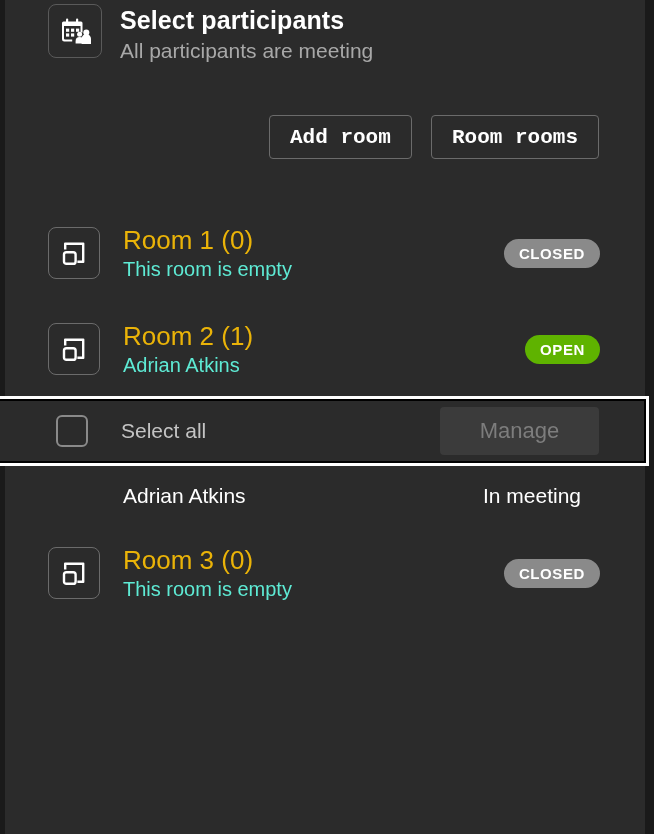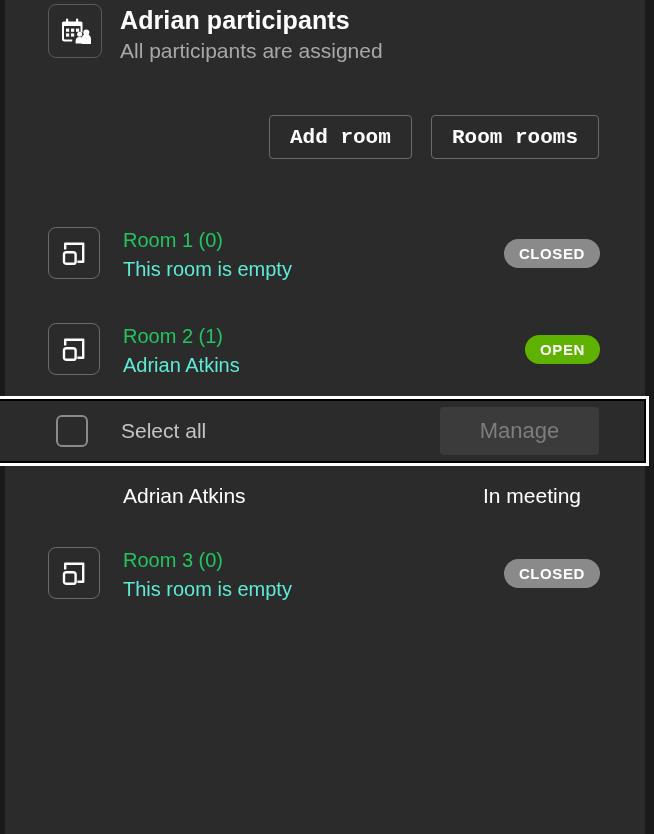--- a/index.html
+++ b/index.html
@@ -117,22 +117,22 @@
     height: 52px;
     border: 1px solid #6b6b6b;
     border-radius: 8px;
     display: flex;
     align-items: center;
     justify-content: center;
     flex: none;
   }
   .room-text { position: absolute; left: 118px; }
   .room-name {
-    font-size: 20px;
-    color: #22c55e;
+    font-size: 26px;
+    color: #eab308;
     line-height: 30px;
   }
   .room-desc {
     font-size: 20px;
     color: #5eead4;
     line-height: 26px;
     margin-top: 1px;
   }
   .badge {
     position: absolute;
@@ -245,22 +245,22 @@
           <rect x="13" y="19.4" width="3.2" height="3.2" fill="#ffffff"></rect>
 
           <circle cx="21.6" cy="20.2" r="2.5" fill="#ffffff"></circle>
           <path d="M17.6 29.5 v-2.6 a4 4 0 0 1 4 -4 h0.1 a4 4 0 0 1 4 4 v2.6 z" fill="#ffffff"></path>
 
           <circle cx="28.3" cy="18.4" r="3" fill="#ffffff"></circle>
           <path d="M23.6 30 v-5.2 a4.7 4.7 0 0 1 4.7 -4.7 a4.7 4.7 0 0 1 4.7 4.7 V30 z" fill="#ffffff"></path>
         </svg>
       </div>
       <div class="header-text">
-        <div class="header-title">Adrian participants</div>
-        <div class="header-sub">All participants are assigned</div>
+        <div class="header-title">Select participants</div>
+        <div class="header-sub">All participants are meeting</div>
       </div>
     </div>
 
     <div class="manage-bar">
       <button id="add-room-btn" class="btn-outline">Add room</button>
       <button id="close-rooms-btn" class="btn-outline">Room rooms</button>
     </div>
 
     <div class="room-row" style="top:212px">
       <div class="room-icon">

